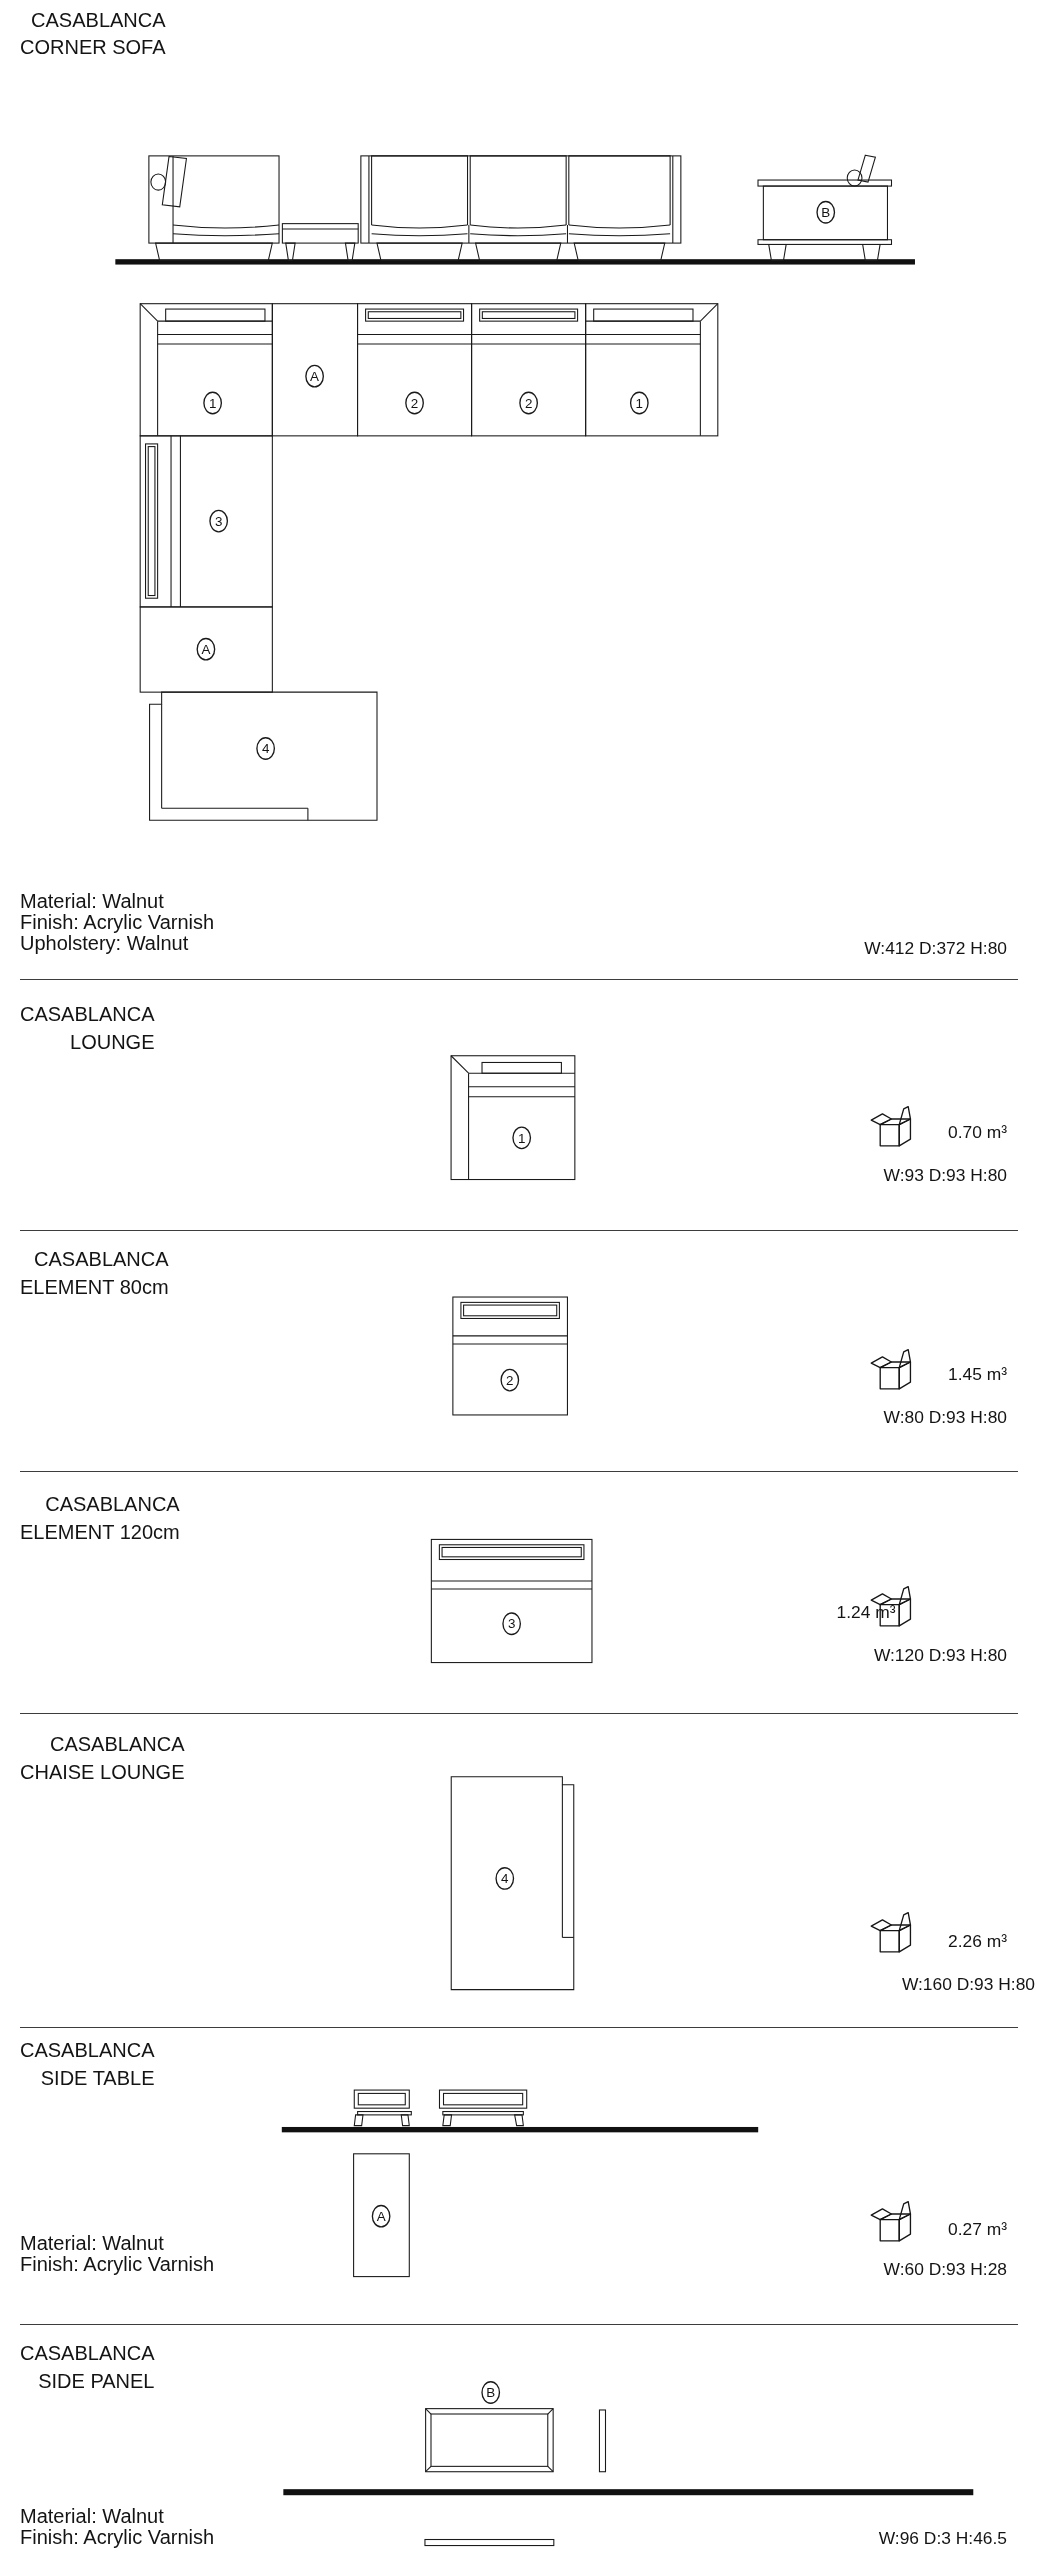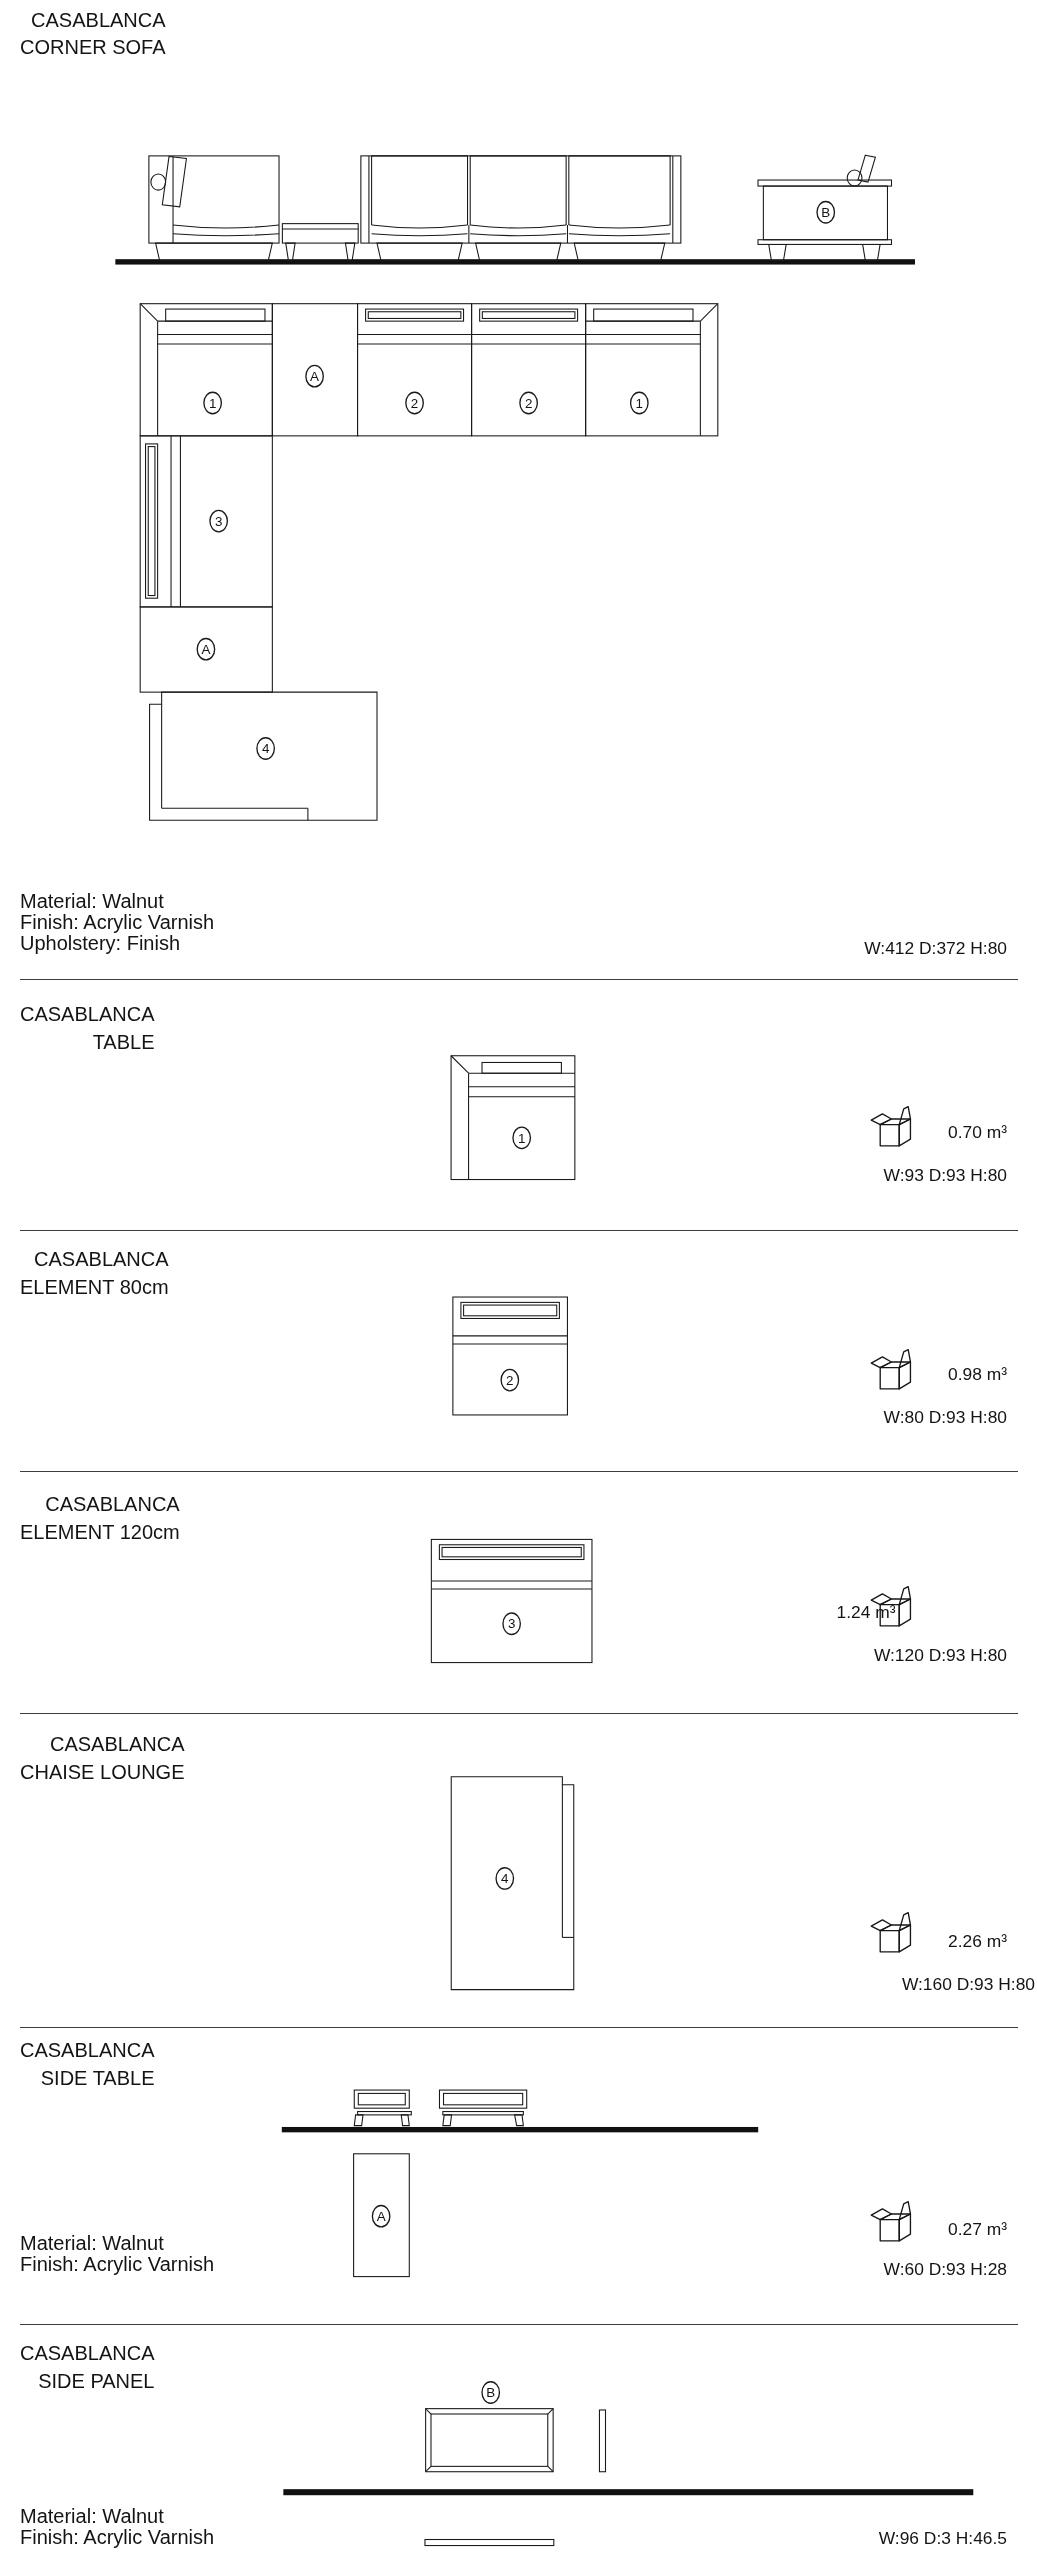--- a/index.html
+++ b/index.html
@@ -164,29 +164,29 @@
     <line class="ln" x1="35" y1="759" x2="253" y2="759"></line>
     <line class="ln" x1="253" y1="759" x2="253" y2="777"></line>
     <ellipse class="mark-el" cx="190" cy="670" rx="13" ry="16"></ellipse>
     <text class="mark-tx" x="190" y="677">4</text>
   </g>
 </svg>
 
 <div class="abs mat" style="left:20px;top:891px;">
   <div>Material: Walnut</div>
   <div>Finish: Acrylic Varnish</div>
-  <div>Upholstery: Finish</div>
+  <div>Upholstery: Walnut</div>
 </div>
 <div class="abs dims" style="left:725px;top:938px;">W:412 D:372 H:80</div>
 
 <div class="abs divider" style="top:979px;"></div>
 
 <div class="abs title" style="left:20px;top:1001px;">
   <div>CASABLANCA</div>
-  <div>TABLE</div>
+  <div>LOUNGE</div>
 </div>
 <svg class="abs" style="left:443px;top:1047px;" width="148" height="148" viewBox="0 0 220 220">
   <rect class="ln" x="12" y="13" width="184" height="184"></rect>
   <line class="ln" x1="12" y1="13" x2="38" y2="39"></line>
   <line class="ln" x1="38" y1="39" x2="38" y2="197"></line>
   <line class="ln" x1="38" y1="39" x2="196" y2="39"></line>
   <rect class="ln" x="58" y="23" width="118" height="16"></rect>
   <line class="ln" x1="38" y1="59" x2="196" y2="59"></line>
   <line class="ln" x1="38" y1="74" x2="196" y2="74"></line>
   <ellipse class="mark-el" cx="117" cy="135" rx="13" ry="16"></ellipse>
@@ -217,21 +217,21 @@
   <ellipse class="mark-el" cx="95" cy="133" rx="13" ry="16"></ellipse>
   <text class="mark-tx" x="95" y="140">2</text>
 </svg>
 <svg class="abs" style="left:869px;top:1346px;" width="56" height="51" viewBox="0 0 100 90">
   <polygon class="boxicon" points="20,38 54,38 54,76 20,76"></polygon>
   <polygon class="boxicon" points="54,38 74,28 74,64 54,76"></polygon>
   <polyline class="boxicon" points="20,38 40,28 74,28"></polyline>
   <polygon class="boxicon" points="20,38 4,30 24,19 40,28"></polygon>
   <polygon class="boxicon" points="54,38 62,10 70,6 74,28"></polygon>
 </svg>
-<div class="abs vol" style="left:725px;top:1364px;">0.98 m³</div>
+<div class="abs vol" style="left:725px;top:1364px;">1.45 m³</div>
 <div class="abs dims" style="left:725px;top:1407px;">W:80 D:93 H:80</div>
 
 <div class="abs divider" style="top:1471px;"></div>
 
 <div class="abs title" style="left:20px;top:1491px;">
   <div>CASABLANCA</div>
   <div>ELEMENT 120cm</div>
 </div>
 <svg class="abs" style="left:426px;top:1533px;" width="174" height="138" viewBox="0 0 260 205">
   <rect class="ln" x="8" y="9" width="240" height="184"></rect>

